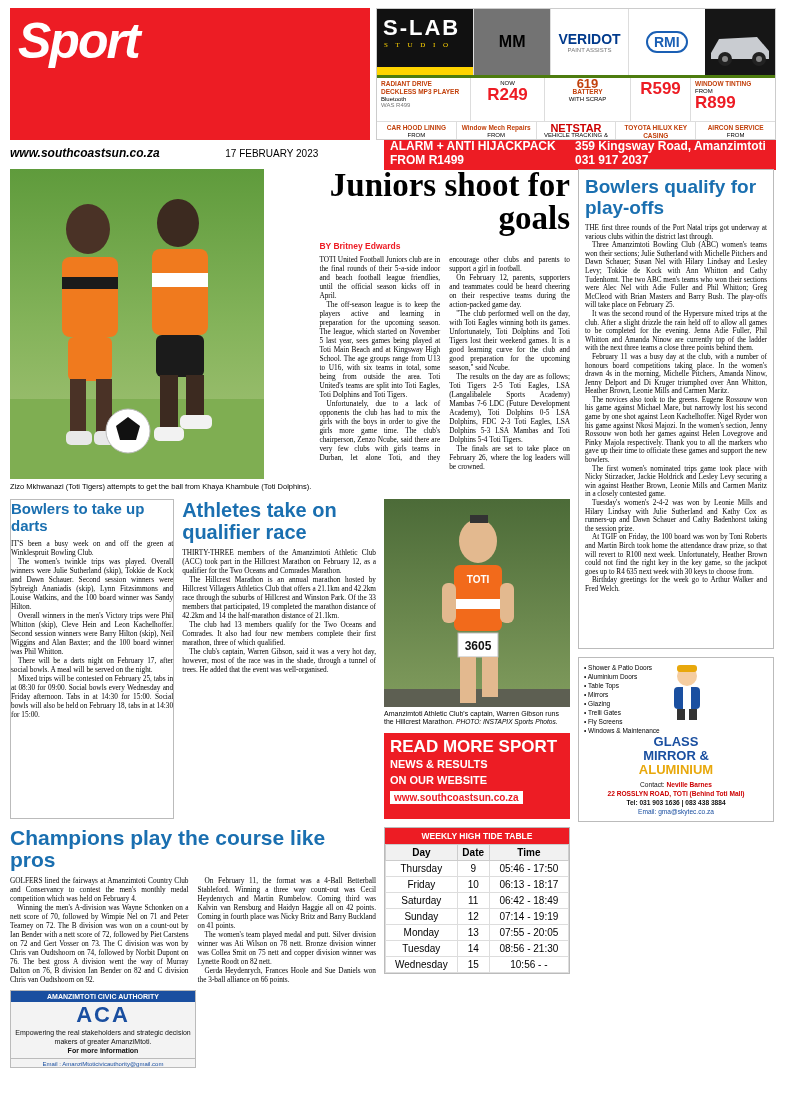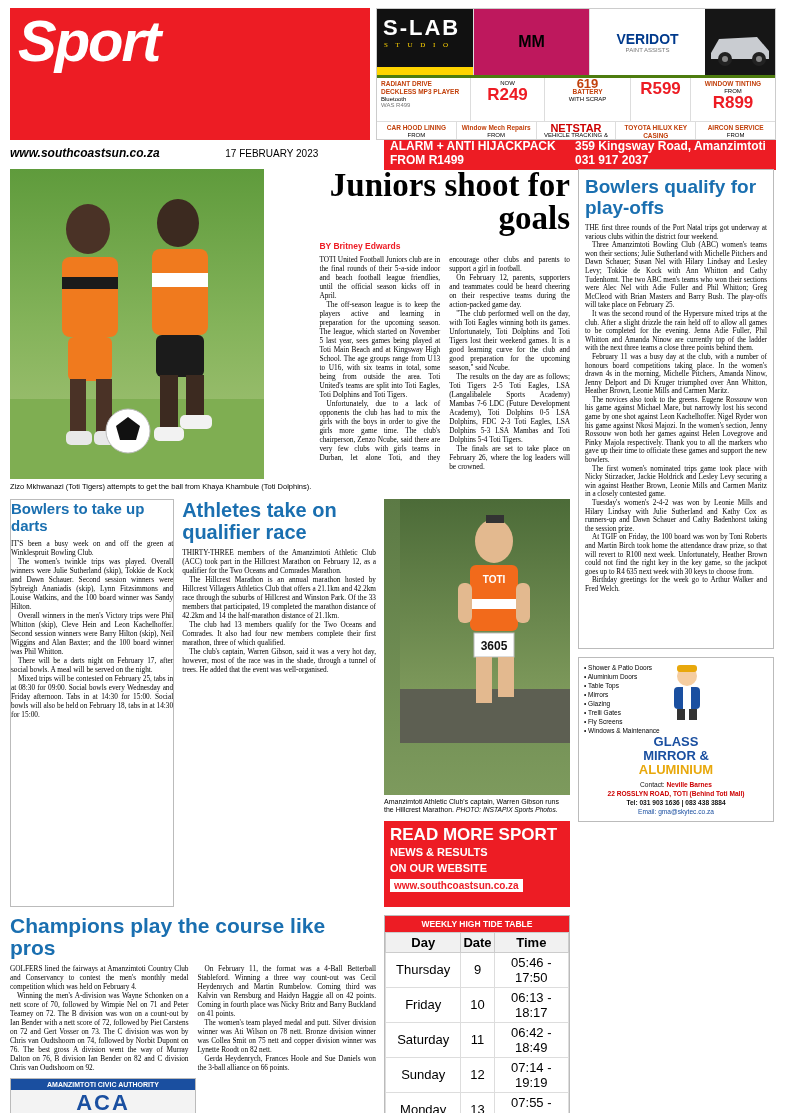--- a/index.html
+++ b/index.html
@@ -15,31 +15,31 @@
 
   
   .masthead { display:flex; gap:6px; height:132px; }
   .mast-left { width:360px; background:#ed1c24; position:relative; padding:6px 8px; }
   .mast-left .scs {
     color:#fff; font-family:"Liberation Sans", sans-serif; font-weight:bold;
     font-size:20px; text-align:right; letter-spacing:.5px; margin-top:4px;
   }
   .mast-left .sport {
     color:#fff; font-family:"Liberation Sans", sans-serif; font-weight:bold;
-    font-style:italic; font-size:58px; line-height:58px; margin-top:-2px;
+    font-style:italic; font-size:50px; line-height:58px; margin-top:-2px;
     letter-spacing:-2px;
   }
   .mast-right { flex:1; background:#fff; border:1px solid #ccc; position:relative; overflow:hidden; }
   .ad-top-row { display:flex; height:66px; }
   .slab { width:96px; background:#111; color:#fff; position:relative; }
   .slab .slabtxt { font-family:"Liberation Sans", sans-serif; font-weight:bold; font-size:22px; color:#fff; letter-spacing:2px; padding:6px 4px 0 6px; }
   .slab .slabsub { font-size:7px; color:#ffd400; padding-left:7px; letter-spacing:3px; }
   .slab .slabbar { position:absolute; bottom:0; left:0; right:0; height:8px; background:#ffd400; }
   .brandbox { flex:1; display:flex; align-items:center; justify-content:center; border-left:1px solid #ddd; font-family:"Liberation Sans", sans-serif; font-weight:bold; }
-  .mm { background:#be185d; color:#000; font-size:16px; }
+  .mm { background:#737373; color:#000; font-size:16px; }
   .veridot { background:#fff; color:#003a8c; font-size:14px; }
   .veridot small { display:block; font-size:6px; color:#777; font-weight:normal; }
   .rmi { background:#fff; color:#1a5fb4; font-size:14px; }
   .rmi span { display:inline-block; border:2px solid #1a5fb4; border-radius:12px; padding:1px 6px; }
   .carimg { width:70px; background:#1b1b1b; }
 
   .ad-mid { display:flex; height:46px; border-top:3px solid #4d7c0f; }
   .adcell { flex:1; border-right:1px solid #ddd; padding:2px 4px; font-family:"Liberation Sans", sans-serif; }
   .adcell:last-child { border-right:none; }
   .adcell .t { font-size:6.5px; font-weight:bold; color:#c2410c; line-height:8px; }
@@ -88,42 +88,42 @@
   .rh { font-family:"Liberation Sans", sans-serif; font-size:19px; line-height:21px; color:#1a6fb0; margin:0 0 6px 0; }
   .rightbox p.body { font-size:7.2px; line-height:8.6px; }
 
   
   .band2 { display:flex; gap:8px; margin-top:8px; }
   .b2a { width:166px; border:1px solid #bbb; }
   .b2b { width:196px; }
   .b2c { width:186px; }
   .b2h { font-family:"Liberation Sans", sans-serif; font-size:15px; line-height:17px; color:#1a6fb0; margin:0 0 5px 0; }
   .b2h.big { font-size:20px; line-height:22px; }
-  .runnerphoto { width:186px; height:296px; background:linear-gradient(180deg,#5c7a45,#7d9a5d); position:relative; overflow:hidden;padding-left:16px; }
+  .runnerphoto { width:186px; height:208px; background:linear-gradient(180deg,#5c7a45,#7d9a5d); position:relative; overflow:hidden; }
   .photocap { font-size:7px; line-height:8.4px; padding-top:3px; font-family:"Liberation Sans", sans-serif; }
   .photocred { font-style:italic; font-size:6.6px; }
 
   .readmore { width:186px; height:86px; background:#ed1c24; color:#fff; padding:6px; margin-top:6px; position:relative; }
   .readmore .l1 { font-family:"Liberation Sans", sans-serif; font-weight:bold; font-size:17px; line-height:16px; }
   .readmore .l2 { font-family:"Liberation Sans", sans-serif; font-weight:bold; font-size:11px; line-height:13px; margin-top:3px; }
   .readmore .l3 { font-family:"Liberation Sans", sans-serif; font-weight:bold; font-size:10px; background:#fff; color:#ed1c24; display:inline-block; padding:1px 4px; margin-top:4px; }
 
   
   .band3 { display:flex; gap:8px; margin-top:8px; }
   .champ { width:372px; }
   .champ h2 { font-family:"Liberation Sans", sans-serif; font-size:21px; line-height:22px; color:#1a6fb0; margin:0 0 5px 0; }
   .aca { width:186px; border:1px solid #bbb; background:#f3f3f3; margin-top:6px; text-align:center; }
   .aca .acah { background:#1a4fa0; color:#fff; font-family:"Liberation Sans", sans-serif; font-weight:bold; font-size:7px; padding:2px; }
   .aca .acalogo { font-family:"Liberation Sans", sans-serif; font-weight:bold; font-size:22px; color:#1a4fa0; letter-spacing:2px; }
   .aca .acatxt { font-family:"Liberation Sans", sans-serif; font-size:7px; line-height:9px; color:#111; }
   .aca .acaem { font-family:"Liberation Sans", sans-serif; font-size:6px; color:#1a4fa0; border-top:1px solid #bbb; margin-top:3px; padding-top:2px; }
 
   .tide { width:186px; border:1px solid #bbb; }
   .tide .th { background:#ed1c24; color:#fff; font-family:"Liberation Sans", sans-serif; font-weight:bold; font-size:8.5px; text-align:center; padding:3px; }
-  .tide table { width:100%; border-collapse:collapse; font-family:"Liberation Sans", sans-serif; font-size:13px;padding-left:24px; }
+  .tide table { width:100%; border-collapse:collapse; font-family:"Liberation Sans", sans-serif; font-size:10px;padding-left:24px; }
   .tide th { background:#f1f1f1; border:1px solid #ccc; padding:2px; font-weight:bold; }
   .tide td { border:1px solid #ddd; padding:2px 3px; text-align:center; }
 
   .glass { width:196px; border:1px solid #bbb; margin-top:0; padding:5px; }
   .glass .feat { font-family:"Liberation Sans", sans-serif; font-size:6.5px; line-height:9px; }
   .glass .gh { font-family:"Liberation Sans", sans-serif; font-weight:bold; font-size:13px; color:#1a4fa0; line-height:14px; text-align:center; }
   .glass .contact { font-family:"Liberation Sans", sans-serif; font-size:6.6px; line-height:9px; text-align:center; color:#111; }
   .glass .contact b { color:#c00; }
 
   .mascot { width:46px; height:58px; position:relative; }
@@ -149,20 +149,23 @@
           <div class="slabbar"></div>
         </div>
         <div class="brandbox mm">
           <span>MM</span>
         </div>
         <div class="brandbox veridot">
           <div style="text-align:center">
             <span>VERIDOT</span>
             <small>PAINT ASSISTS</small>
           </div>
+        </div>
+        <div class="brandbox rmi">
+          <span>RMI</span>
         </div>
         <div class="carimg">
           <svg width="70" height="66" viewBox="0 0 70 66">
             <rect width="70" height="66" fill="#161616"></rect>
             <path d="M6 44 L14 30 L52 28 L64 42 L64 50 L6 50 Z" fill="#c9ccd1"></path>
             <circle cx="20" cy="50" r="7" fill="#222"></circle>
               <circle cx="20" cy="50" r="3" fill="#888"></circle>
             <circle cx="54" cy="50" r="7" fill="#222"></circle>
               <circle cx="54" cy="50" r="3" fill="#888"></circle>
           </svg>
@@ -180,21 +183,21 @@
           <div class="price">R249</div>
         </div>
         <div class="adcell" style="flex:0 0 86px;text-align:center">
           <div class="t" style="font-size:13px">619</div>
           <div class="t">BATTERY</div>
           <div class="small">WITH SCRAP</div>
         </div>
         <div class="adcell" style="flex:0 0 60px;text-align:center">
           <div class="price">R599</div>
         </div>
-        <div class="adcell" style="flex:0 0 84px;text-align:center">
+        <div class="adcell" style="flex:0 0 84px;text-align:left">
           <div class="t">WINDOW TINTING</div>
           <div class="small">FROM</div>
           <div class="price">R899</div>
         </div>
       </div>
 
       <div class="ad-bot">
         <div class="adcell" style="text-align:center">
           <div class="t">CAR HOOD LINING</div>
           <div class="small">FROM</div>
@@ -418,21 +421,21 @@
               </tbody>
             </table>
           </div>
         </div>
       </div>
     </div>
 
     <div class="col-right">
       <div class="rightbox">
         <h2 class="rh">Bowlers qualify for play-offs</h2>
-        <p class="body first">THE first three rounds of the Port Natal trips got underway at various clubs within the district four weekend.</p>
+        <p class="body first">THE first three rounds of the Port Natal trips got underway at various clubs within the district last through.</p>
         <p class="body">Three Amanzimtoti Bowling Club (ABC) women's teams won their sections; Julie Sutherland with Michelle Pitchers and Dawn Schauer; Susan Nel with Hilary Lindsay and Lesley Levy; Tokkie de Kock with Ann Whitton and Cathy Tudenhomt. The two ABC men's teams who won their sections were Alec Nel with Adie Fuller and Phil Whitton; Greg McCleod with Brian Masters and Barry Bush. The play-offs will take place on February 25.</p>
         <p class="body">It was the second round of the Hypersure mixed trips at the club. After a slight drizzle the rain held off to allow all games to be completed for the evening. Jenna Adie Fuller, Phil Whitton and Amanda Ninow are currently top of the ladder with the next three teams a close three points behind them.</p>
         <p class="body">February 11 was a busy day at the club, with a number of honours board competitions taking place. In the women's drawn 4s in the morning, Michelle Pitchers, Amanda Ninow, Jenny Delport and Di Kruger triumphed over Ann Whitton, Heather Brown, Leonie Mills and Carmen Maritz.</p>
         <p class="body">The novices also took to the greens. Eugene Rossouw won his game against Michael Mare, but narrowly lost his second game by one shot against Leon Kachelhoffer. Nigel Ryder won his game against Nkosi Majozi. In the women's section, Jenny Rossouw won both her games against Helen Lovegrove and Pinky Majola respectively. Thank you to all the markers who gave up their time to officiate these games and support the new bowlers.</p>
         <p class="body">The first women's nominated trips game took place with Nicky Stirzacker, Jackie Holdrick and Lesley Levy securing a win against Heather Brown, Leonie Mills and Carmen Maritz in a closely contested game.</p>
         <p class="body">Tuesday's women's 2-4-2 was won by Leonie Mills and Hilary Lindsay with Julie Sutherland and Kathy Cox as runners-up and Dawn Schauer and Cathy Badenhorst taking the session prize.</p>
         <p class="body">At TGIF on Friday, the 100 board was won by Toni Roberts and Martin Birch took home the attendance draw prize, so that will revert to R100 next week. Unfortunately, Heather Brown could not find the right key in the key game, so the jackpot goes up to R4 635 next week with 30 keys to choose from.</p>
         <p class="body">Birthday greetings for the week go to Arthur Walker and Fred Welch.</p>
       </div>
 

